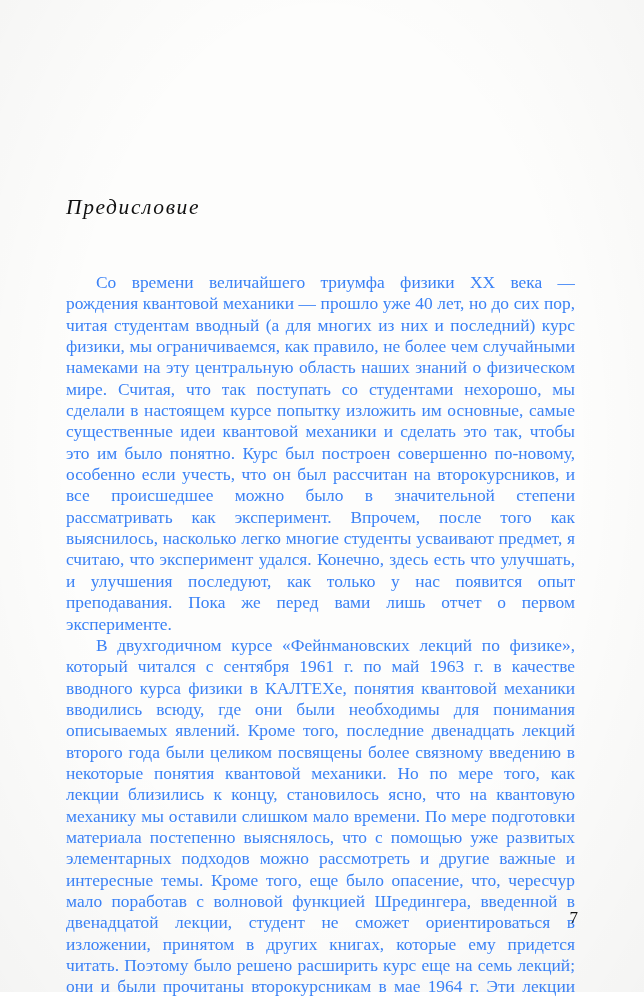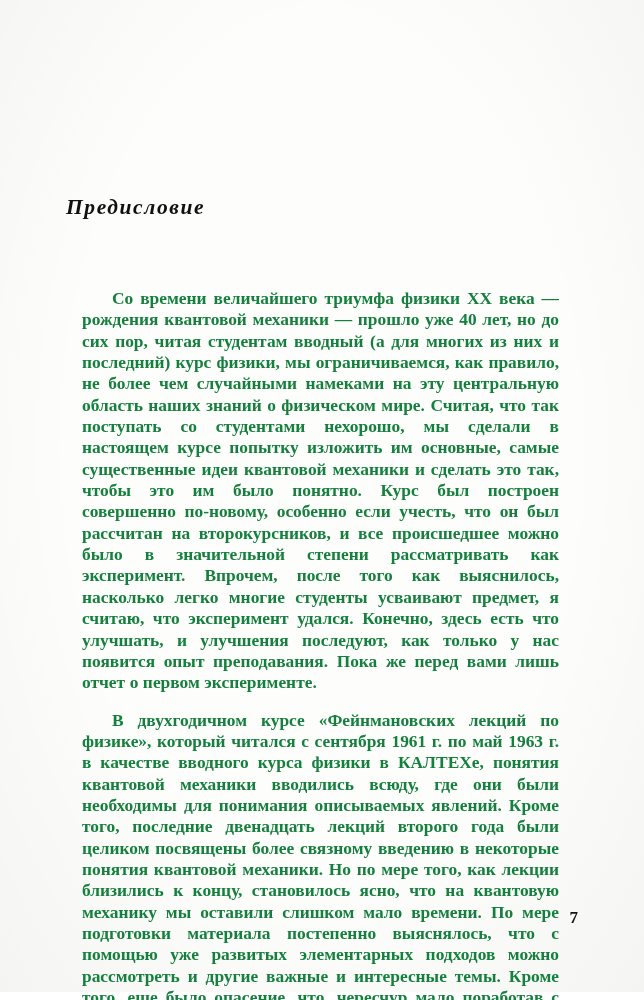--- a/index.html
+++ b/index.html
@@ -14,21 +14,20 @@
     color: #141414;
     overflow: hidden;
   }
 
   .page {
     position: relative;
     width: 644px;
     height: 992px;
     background: #fdfdfc;
     box-sizing: border-box;
-    font-weight: bold;
   }
 
   
   .scan-tint {
     position: absolute;
     inset: 0;
     background:
       radial-gradient(ellipse at 50% 45%, rgba(255,255,255,0) 55%, rgba(0,0,0,0.035) 100%);
     pointer-events: none;
   }
@@ -46,27 +45,27 @@
   }
 
   .body-copy {
     position: absolute;
     left: 66px;
     top: 272px;
     width: 509px;
   }
 
   .para {
-    margin: 16px;
+    margin: 0;
     text-indent: 30px;
     font-size: 17.4px;
     line-height: 21.35px;
     text-align: justify;
     text-justify: inter-word;
-    color: #15803d;
+    color: #3b82f6;
     hyphens: manual;
     word-spacing: 0.2px;
   }
 
   .para + .para {
     margin-top: 0;
   }
 
   .page-number {
     position: absolute;

